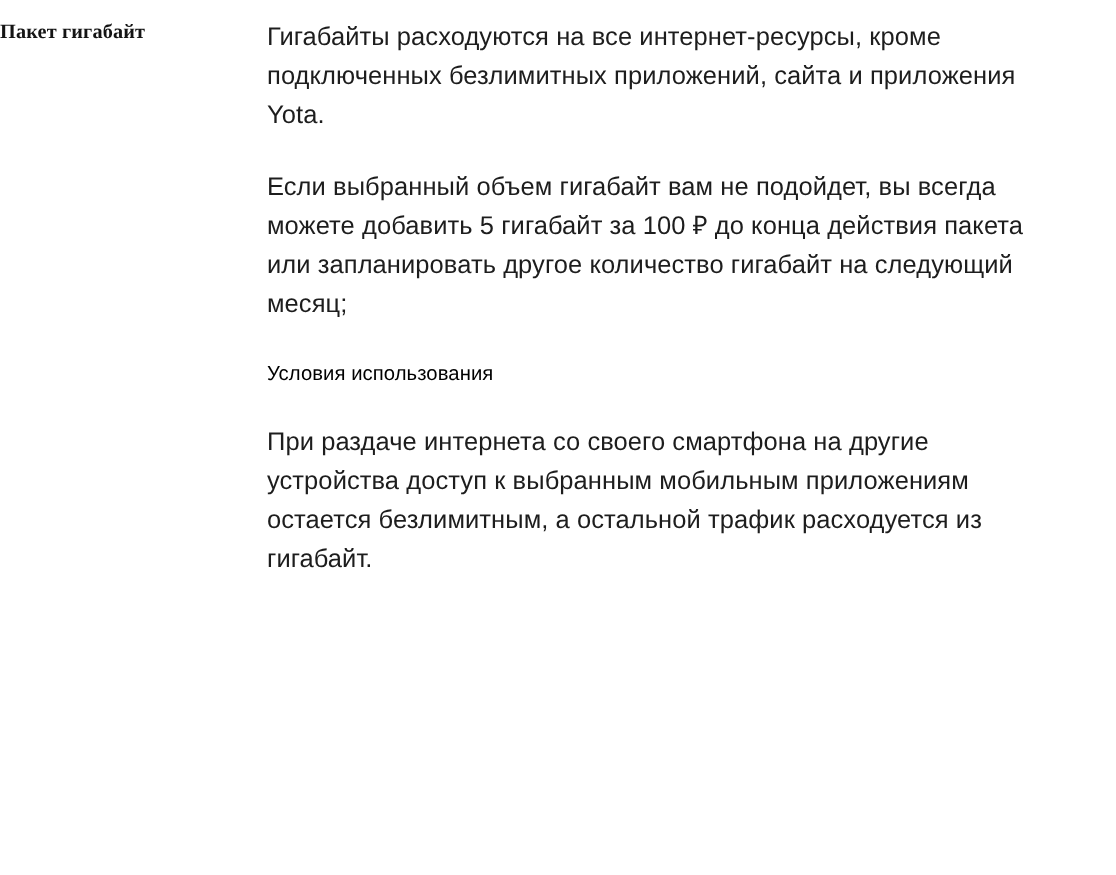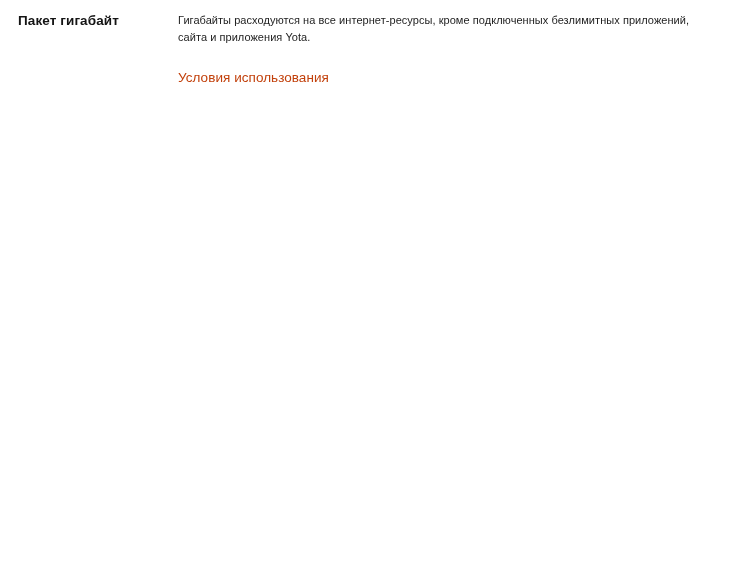--- a/index.html
+++ b/index.html
@@ -21,60 +21,63 @@
     box-sizing: border-box;
     padding: 12px 0 0 0;
   }
   .row {
     display: flex;
     align-items: flex-start;
   }
   .term-col {
     width: 178px;
     flex: 0 0 178px;
-    padding-left: 18px;
+    padding-left: 0;
     box-sizing: border-box;
+    font-family: Liberation Serif, serif;
   }
   .term {
     font-size: 13.5px;
     font-weight: bold;
     color: #141414;
     line-height: 1.35;
     letter-spacing: 0.1px;
   }
   .content-col {
     flex: 1 1 auto;
     padding-right: 30px;
     box-sizing: border-box;
   }
   .para {
-    font-size: 11px;
+    font-size: 17px;
     line-height: 1.52;
     color: #1d1d1d;
     margin: 0 0 23px 0;
     letter-spacing: 0.05px;
     max-width: 520px;
   }
   .para:last-child {
     margin-bottom: 0;
   }
   .subheading {
     font-size: 13.5px;
     line-height: 1.52;
-    color: #c2410c;
+    color: #000000;
     margin: 0 0 23px 0;
     letter-spacing: 0.05px;
   }
 </style>
 </head>
 <body>
 
 <div class="page">
   <div class="row">
     <div class="term-col">
       <div class="term">Пакет гигабайт</div>
     </div>
     <div class="content-col">
       <p class="para">Гигабайты расходуются на все интернет-ресурсы, кроме подключенных безлимитных приложений, сайта и приложения Yota.</p>
+      <p class="para">Если выбранный объем гигабайт вам не подойдет, вы всегда можете добавить 5 гигабайт за 100 ₽ до конца действия пакета или запланировать другое количество гигабайт на следующий месяц;</p>
       <p class="subheading">Условия использования</p>
+      <p class="para">При раздаче интернета со своего смартфона на другие устройства доступ к выбранным мобильным приложениям остается безлимитным, а остальной трафик расходуется из гигабайт.</p>
     </div>
   </div>
 </div>
 
 </body></html>

